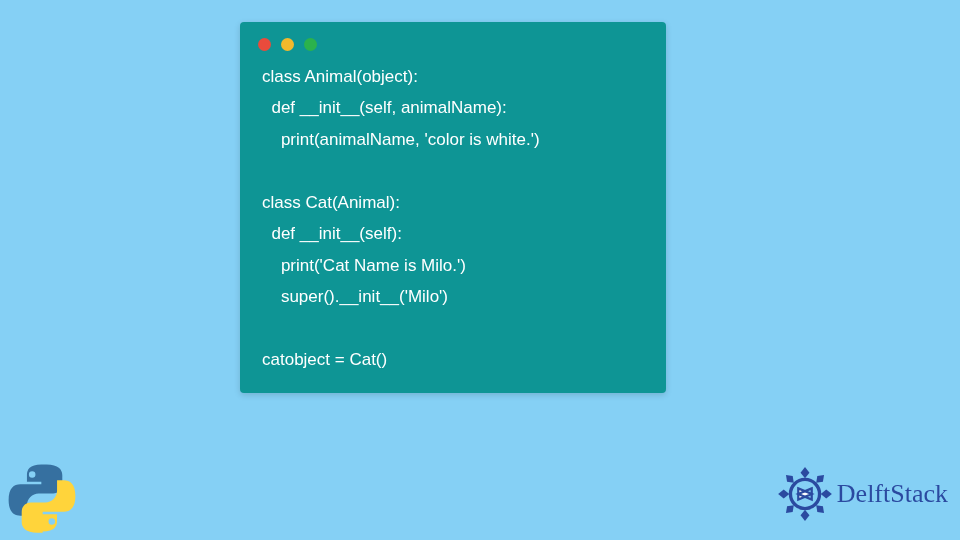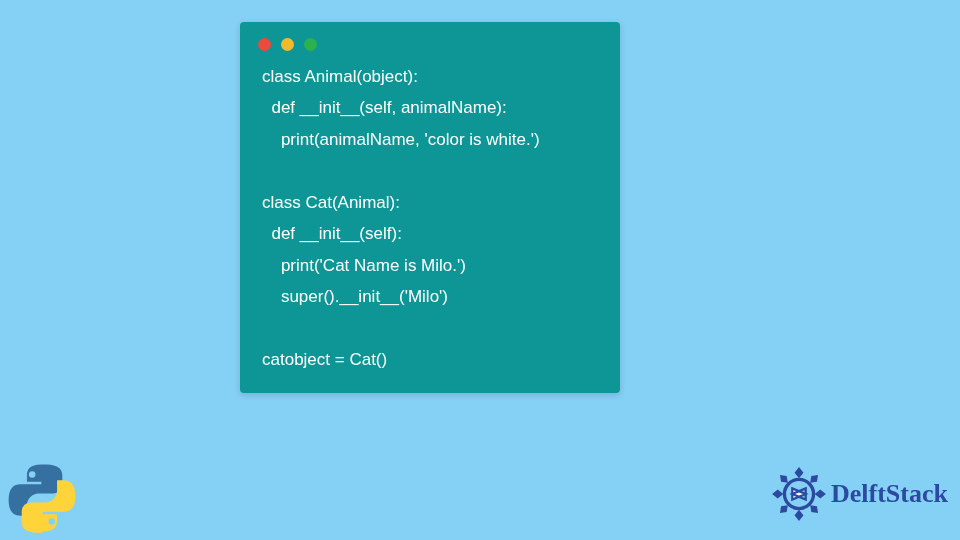--- a/index.html
+++ b/index.html
@@ -6,21 +6,21 @@
   html, body { width: 960px; height: 540px; overflow: hidden; }
   body {
     background: #85d0f5;
     font-family: "Segoe UI", Arial, sans-serif;
     position: relative;
   }
   .code-card {
     position: absolute;
     left: 240px;
     top: 22px;
-    width: 380px;
+    width: 426px;
     background: #0e9595;
     border-radius: 4px;
     padding: 12px 0 18px 0;
     box-shadow: 0 2px 6px rgba(0,0,0,0.15);
   }
   .titlebar {
     display: flex;
     gap: 10px;
     padding: 4px 18px 10px 18px;
   }
@@ -43,21 +43,20 @@
     width: 72px;
     height: 72px;
   }
   .delft {
     position: absolute;
     right: 12px;
     bottom: 18px;
     display: flex;
     align-items: center;
     gap: 4px;
-    font-weight: bold;
   }
   .delft-text {
     font-family: Georgia, "Times New Roman", serif;
     font-size: 26px;
     color: #2b4aa0;
   }
   .delft-logo { width: 56px; height: 56px; }
 </style>
 </head>
 <body>

